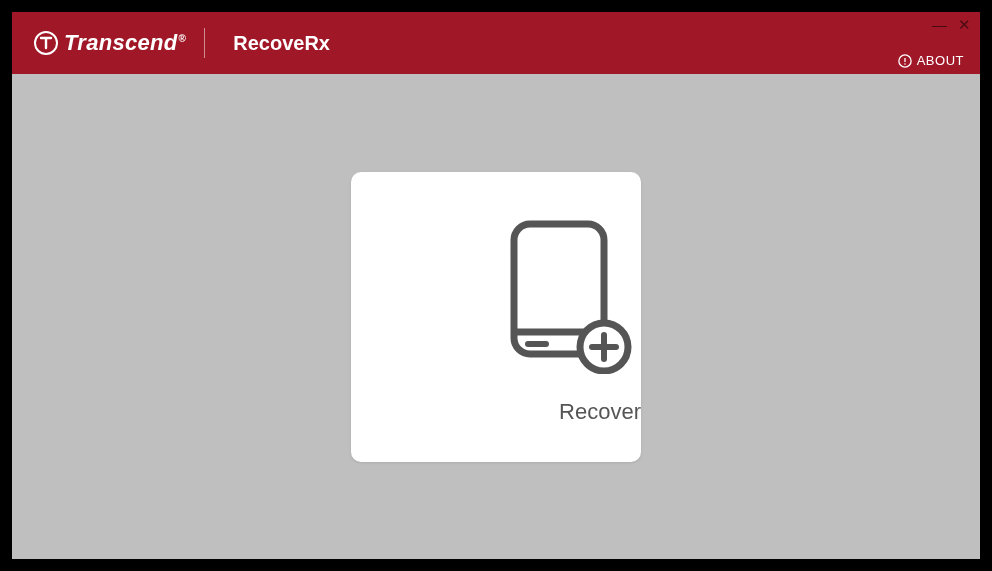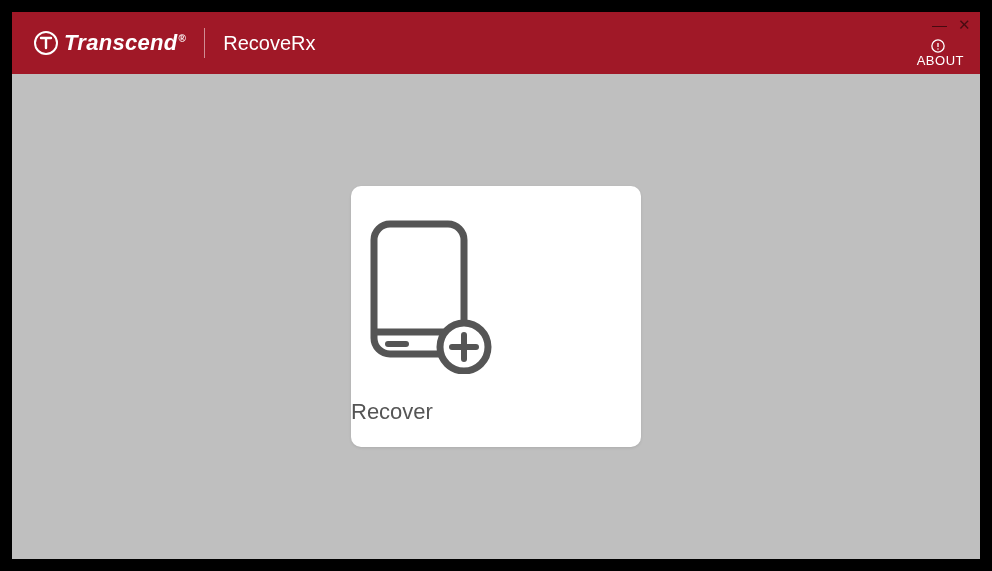--- a/index.html
+++ b/index.html
@@ -52,21 +52,22 @@
     }
     .divider {
       width: 1px;
       height: 30px;
       background: rgba(255,255,255,0.5);
       margin: 0 18px;
     }
     .app-name {
       color: #fff;
       font-size: 20px;
-      font-weight: 400;
+      font-weight: 700;
+      margin-left: 10px;
     }
     .window-controls {
       position: absolute;
       top: 6px;
       right: 10px;
       display: flex;
       gap: 14px;
       color: rgba(0,0,0,0.55);
       font-size: 15px;
     }
@@ -79,43 +80,42 @@
     .about {
       position: absolute;
       bottom: 6px;
       right: 16px;
       display: flex;
       align-items: center;
       color: #fff;
       font-size: 13px;
       letter-spacing: 0.5px;
       cursor: pointer;
-      flex-direction: column;
     }
     .about-icon {
       width: 14px;
       height: 14px;
       margin-right: 5px;
     }
     .content {
       flex: 1;
       background: #bfbfbf;
       display: flex;
       justify-content: center;
       align-items: center;
       gap: 50px;
     }
     .tile {
       width: 290px;
-      height: 261px;
+      height: 290px;
       background: #fff;
       border-radius: 10px;
       display: flex;
       flex-direction: column;
-      align-items: flex-start;
+      align-items: flex-end;
       justify-content: center;
       cursor: pointer;
       box-shadow: 0 1px 3px rgba(0,0,0,0.1);
     }
     .tile-icon {
       width: 150px;
       height: 170px;
       display: flex;
       align-items: center;
       justify-content: center;

